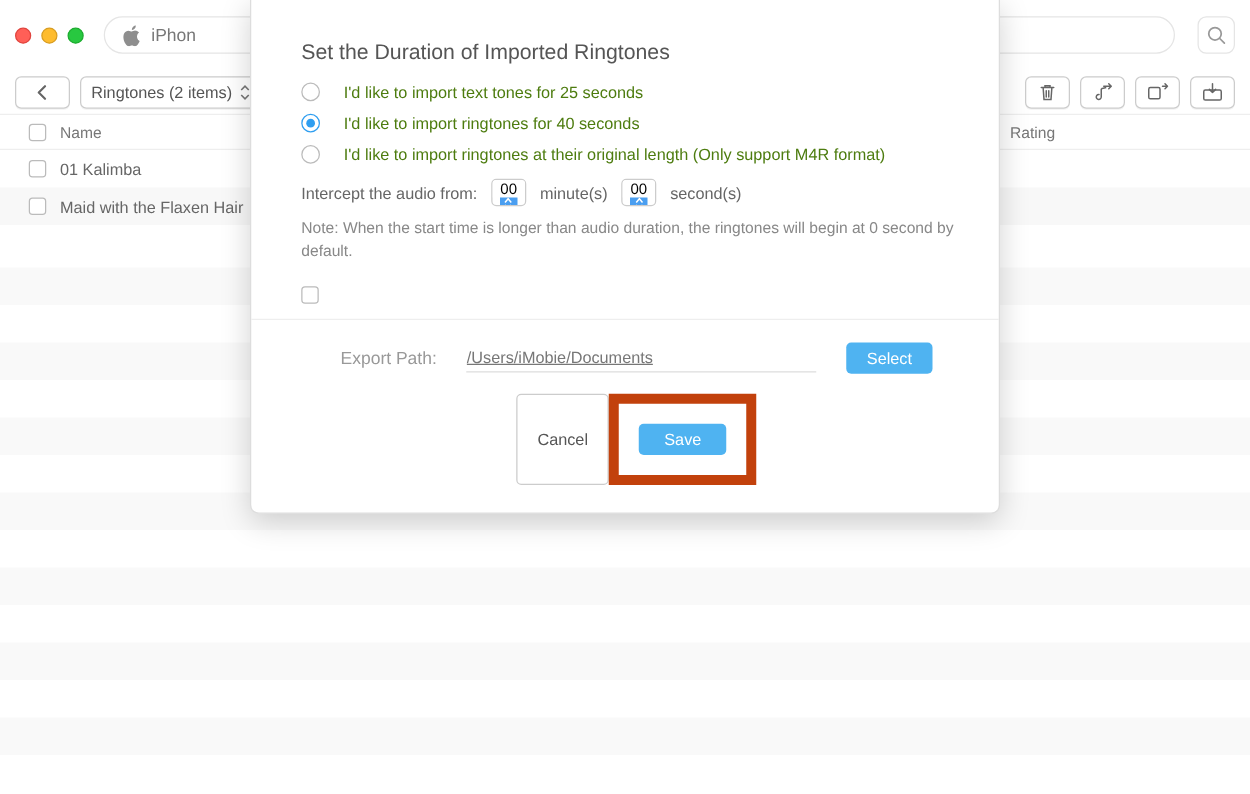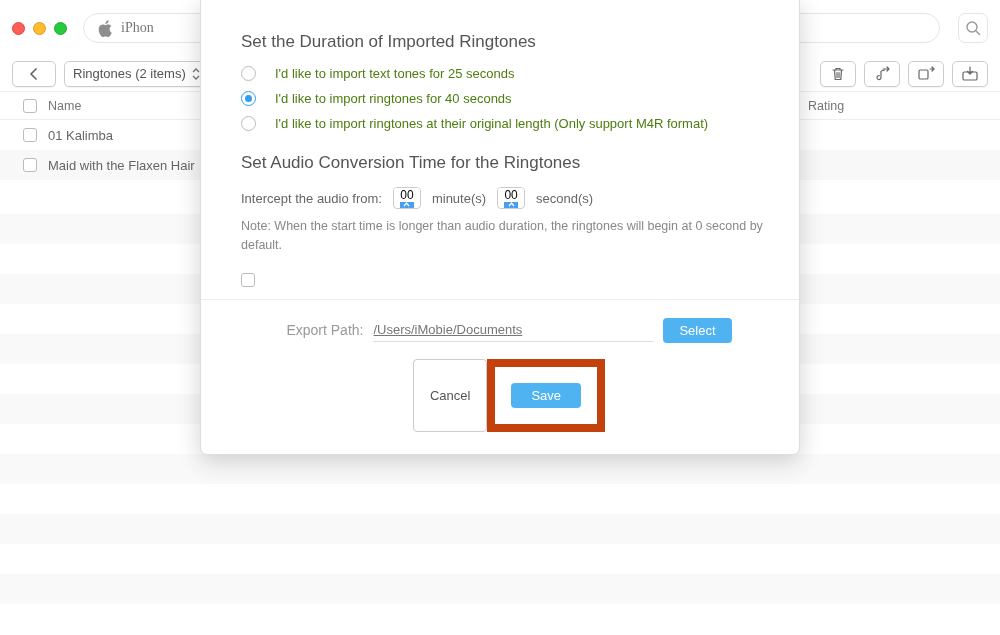--- a/index.html
+++ b/index.html
@@ -6,21 +6,21 @@
   body { font-family: -apple-system, "Helvetica Neue", Arial, sans-serif; font-size: 13px; color: #555; background: #fff; width: 1000px; height: 635px; overflow: hidden; position: relative; }
   
   
   .titlebar { height: 56px; display: flex; align-items: center; padding: 0 12px; gap: 10px; }
   .traffic { display: flex; gap: 8px; margin-right: 6px; }
   .tl { width: 13px; height: 13px; border-radius: 50%; }
   .tl-red { background: #ff5f57; border: 1px solid #e0443e; }
   .tl-yellow { background: #febc2e; border: 1px solid #d89d22; }
   .tl-green { background: #28c840; border: 1px solid #1dac2f; }
   .address { flex: 1; max-width: 870px; height: 30px; border: 1px solid #e5e5e5; border-radius: 15px; display: flex; align-items: center; padding: 0 14px; gap: 8px; color: #777; }
-  .addr-text { font-size: 14px; color: #777; font-family: Liberation Serif, serif; }
+  .addr-text { font-size: 14px; color: #777; }
   .search-btn { width: 30px; height: 30px; border: 1px solid #e5e5e5; border-radius: 7px; display: flex; align-items: center; justify-content: center; margin-left: 8px; }
 
   
   .toolbar2 { height: 36px; display: flex; align-items: center; padding: 0 12px; gap: 8px; border-bottom: 1px solid #eee; }
   .btn { height: 26px; border: 1px solid #ccc; border-radius: 5px; background: #fff; display: flex; align-items: center; justify-content: center; padding: 0 10px; font-size: 13px; color: #555; box-shadow: 0 1px 0 rgba(0,0,0,0.04); }
   .btn-sq { width: 36px; padding: 0; }
   .back-btn { width: 44px; padding:0;}
   .dd { height: 26px; border: 1px solid #ccc; border-radius: 5px; display: flex; align-items: center; padding: 0 8px; font-size: 13px; box-shadow: 0 1px 0 rgba(0,0,0,0.04); text-align: center; }
   .dd svg { margin-left: 6px; }
   .spacer { flex: 1; }
@@ -48,21 +48,21 @@
   .radio.sel::after { content:""; position:absolute; inset:3px; border-radius:50%; background:#2f9ef0; }
   .sub { margin-top: 22px; }
   .inline { display:flex; align-items:center; gap:11px; font-size:13px; color:#666; margin:12px 0 8px; flex-wrap:wrap;}
   .stepper { display:flex; align-items:center; border:1px solid #ccc; border-radius:4px; height:22px; overflow:hidden;flex-direction:column; }
   .stepper input { width: 26px; border:none; text-align:center; font-size:12px; padding:0; }
   .stepper .arrows { width:14px; background:#4a9ef0; height:100%; display:flex; flex-direction:column; }
   .stepper .arrows span{ flex:1; display:flex; align-items:center; justify-content:center;}
   .note { font-size: 12.5px; color: #888; margin: 4px 0 18px; line-height: 1.5; }
   .chk-row { display:flex; align-items:center; gap:10px; font-size:13px; color:#666; margin-bottom:8px;}
   .rule { border-top:1px solid #eee; margin: 12px -22px 18px -40px; }
-  .pathrow { display:flex; align-items:center; gap:10px; font-size:13px; justify-content:center; margin-bottom:16px;}
+  .pathrow { display:flex; align-items:center; gap:24px; font-size:13px; justify-content:center; margin-bottom:16px;}
   .pathrow .lbl { color:#999; font-size:14px; }
   .path-input { width: 280px; border:none; border-bottom:1px solid #ddd; padding: 4px 0; font-size:13px; color:#777; background:transparent;text-decoration:underline;}
   .select-btn { background:#4fb3f1; color:#fff; border:none; border-radius:4px; padding: 5px 16px; font-size:13px;}
   .actions { display:flex; justify-content:center; }
   .cancel-btn { background:#fff; border:1px solid #ccc; border-radius:4px; padding:5px 16px; font-size:13px; color:#555;}
   .save-wrap { border: 8px solid #c2410c; padding: 16px; display:inline-block;}
   .save-btn { background:#4fb3f1; color:#fff; border:none; border-radius:4px; padding:5px 20px; font-size:13px;}
 
   svg { display:block; }
 </style>
@@ -177,21 +177,20 @@
   </div>
   <div class="radio-row">
     <div class="radio sel"></div>
     <span>I'd like to import ringtones for 40 seconds</span>
   </div>
   <div class="radio-row">
     <div class="radio"></div>
     <span>I'd like to import ringtones at their original length (Only support M4R format)</span>
   </div>
 
-  <h2 class="sub">Set Audio Conversion Time for the Ringtones</h2>
   <div class="inline">
     <span>Intercept the audio from:</span>
     <div class="stepper">
       <input value="00" style="">
       <div class="arrows">
         <span>
             <svg width="7" height="5">
               <path d="M1 4 L3.5 1 L6 4" fill="none" stroke="#fff" stroke-width="1.2"></path>
             </svg>
           </span>

